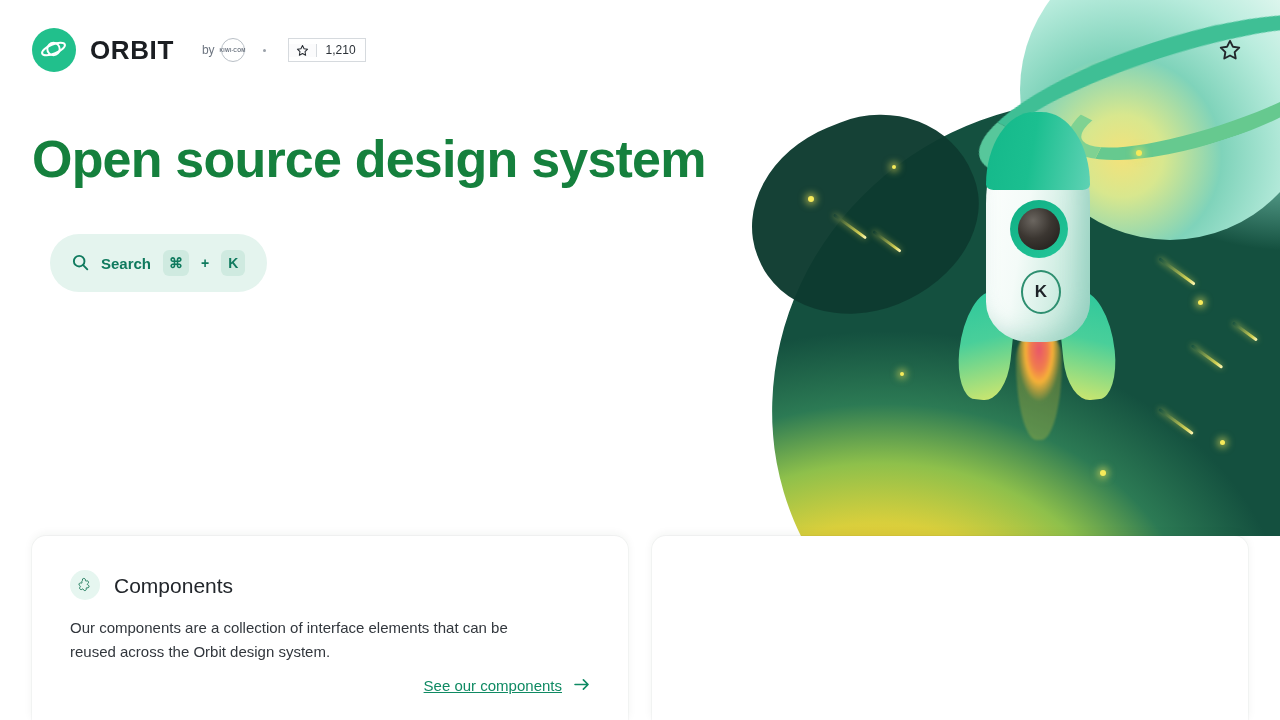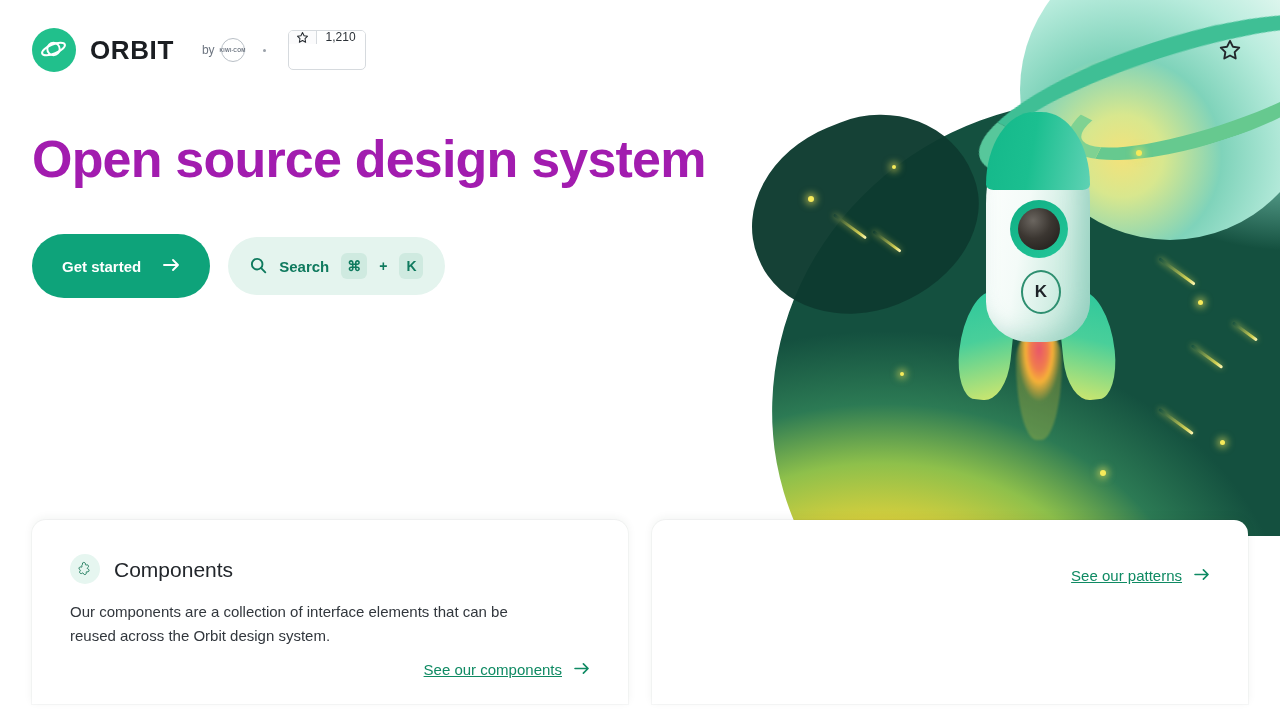--- a/index.html
+++ b/index.html
@@ -135,34 +135,34 @@
     letter-spacing:.6px; color:#1b1e22;
   }
   .by-text { margin-left:28px; font: 400 12px/1 "Liberation Sans", sans-serif; color:#6d7580; }
   .kiwi-mark {
     margin-left:6px; width:24px; height:24px; border-radius:50%;
     border:1px solid #b9bfc6; display:flex; align-items:center; justify-content:center;
     font: 700 5px/1 "Liberation Sans", sans-serif; color:#6d7580; letter-spacing:.2px;
   }
   .dot-sep { margin-left:18px; width:3px; height:3px; border-radius:50%; background:#9aa1a9; }
   .gh-star {
-    margin-left:22px; display:flex; align-items:flex-start; height:40px;
-    border:1px solid #d6dade; border-radius:5px; overflow:hidden; background:#fff;
+    margin-left:22px; display:flex; align-items:center; height:24px;
+    border:1px solid #d6dade; border-radius:0; overflow:hidden; background:#fff;
   }
   .gh-star-ic { display:flex; align-items:center; justify-content:center; width:28px; background:#fbfbfc;
                 border-right:1px solid #d6dade; }
   .gh-star-ct { display:flex; align-items:center; padding:0 9px;
                 font: 400 12px/1 "Liberation Sans", sans-serif; color:#2b3137; background:#fff; }
   .hdr-star { position:absolute; right:38px; top:38px; width:24px; height:24px; cursor:pointer; }
 
   
   .hero { position:absolute; left:32px; top:128px; z-index:4; }
   .hero h1 {
     font: 700 52px/62px "Liberation Sans", sans-serif;
-    color:#a21caf; letter-spacing:-0.8px; max-width:700px;
+    color:#15803d; letter-spacing:-0.8px; max-width:700px;
   }
   .cta-row { display:flex; align-items:center; margin-top:44px; }
   .btn-primary {
     display:flex; align-items:center; gap:22px;
     height:64px; padding:0 30px; border-radius:32px; border:none;
     background:#0ea37a; color:#ffffff; cursor:pointer;
     font: 700 15px/1 "Liberation Sans", sans-serif;
   }
   .search-pill {
     display:flex; align-items:center; gap:12px; margin-left:18px;
@@ -171,21 +171,21 @@
     font: 700 15px/1 "Liberation Sans", sans-serif;
   }
   .kbd {
     display:inline-flex; align-items:center; justify-content:center;
     min-width:24px; height:26px; padding:0 6px; border-radius:6px;
     background:#cfeae0; color:#0f7a5e; font: 700 14px/1 "Liberation Sans", sans-serif;
   }
   .plus { color:#0f7a5e; font: 700 14px/1 "Liberation Sans", sans-serif; }
 
   
-  .cards { position:absolute; left:32px; top:520px; width:1216px; display:flex; gap:24px; z-index:6; }
+  .cards { position:absolute; left:32px; top:536px; width:1216px; display:flex; gap:24px; z-index:6; }
   .card {
     flex:1 1 0; background:#ffffff; border-radius:14px 14px 0 0;
     padding:34px 38px 0 38px; height:184px;
     box-shadow: 0 -2px 10px rgba(26,45,40,.06), 0 0 0 1px rgba(20,60,50,.035);
   }
   .card-head { display:flex; align-items:center; gap:14px; }
   .card-ic {
     width:30px; height:30px; border-radius:50%; background:#e6f6f0;
     display:flex; align-items:center; justify-content:center; flex:0 0 auto;
   }
@@ -276,28 +276,20 @@
       </svg>
     </div>
   </div>
 
   <div class="hero">
     <h1>
       <span>Open source design system</span><br>
     </h1>
 
     <div class="cta-row">
-      <button class="btn-primary">
-        <span>Get started</span>
-        <span>
-          <svg width="17" height="14" viewBox="0 0 17 14" fill="none" aria-hidden="true">
-            <path d="M1 7h14M10 2l5 5-5 5" stroke="#ffffff" stroke-width="1.9" stroke-linecap="round" stroke-linejoin="round"></path>
-          </svg>
-        </span>
-      </button>
 
       <button class="search-pill">
         <span>
           <svg width="17" height="17" viewBox="0 0 18 18" fill="none" aria-hidden="true">
             <circle cx="7.6" cy="7.6" r="5.6" stroke="#0f7a5e" stroke-width="2"></circle>
             <path d="M11.8 11.8L16.2 16.2" stroke="#0f7a5e" stroke-width="2" stroke-linecap="round"></path>
           </svg>
         </span>
         <span>Search</span>
         <span class="kbd">⌘</span>
@@ -323,24 +315,16 @@
         <span class="lbl">See our components</span>
         <span>
           <svg width="16" height="13" viewBox="0 0 17 14" fill="none" aria-hidden="true">
             <path d="M1 7h14M10 2l5 5-5 5" stroke="#0f8a63" stroke-width="1.8" stroke-linecap="round" stroke-linejoin="round"></path>
           </svg>
         </span>
       </a>
     </div>
 
     <div class="card">
-      <a class="card-link" href="#">
-        <span class="lbl">See our patterns</span>
-        <span>
-          <svg width="16" height="13" viewBox="0 0 17 14" fill="none" aria-hidden="true">
-            <path d="M1 7h14M10 2l5 5-5 5" stroke="#0f8a63" stroke-width="1.8" stroke-linecap="round" stroke-linejoin="round"></path>
-          </svg>
-        </span>
-      </a>
     </div>
 
   </div>
 </div>
 
 </body></html>

